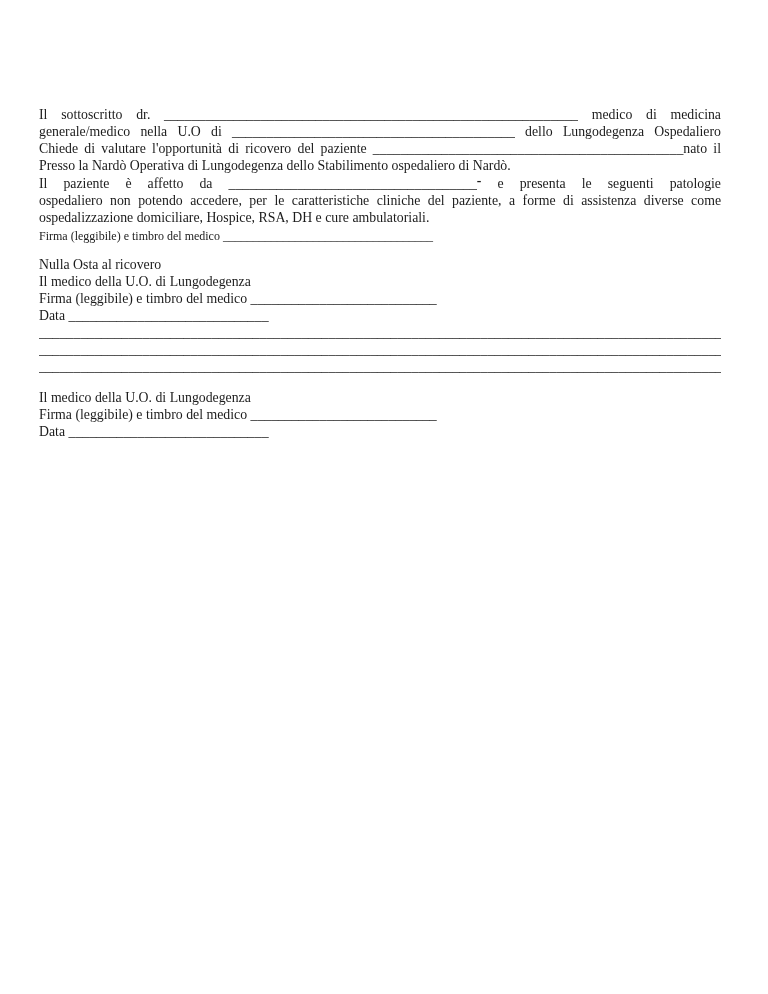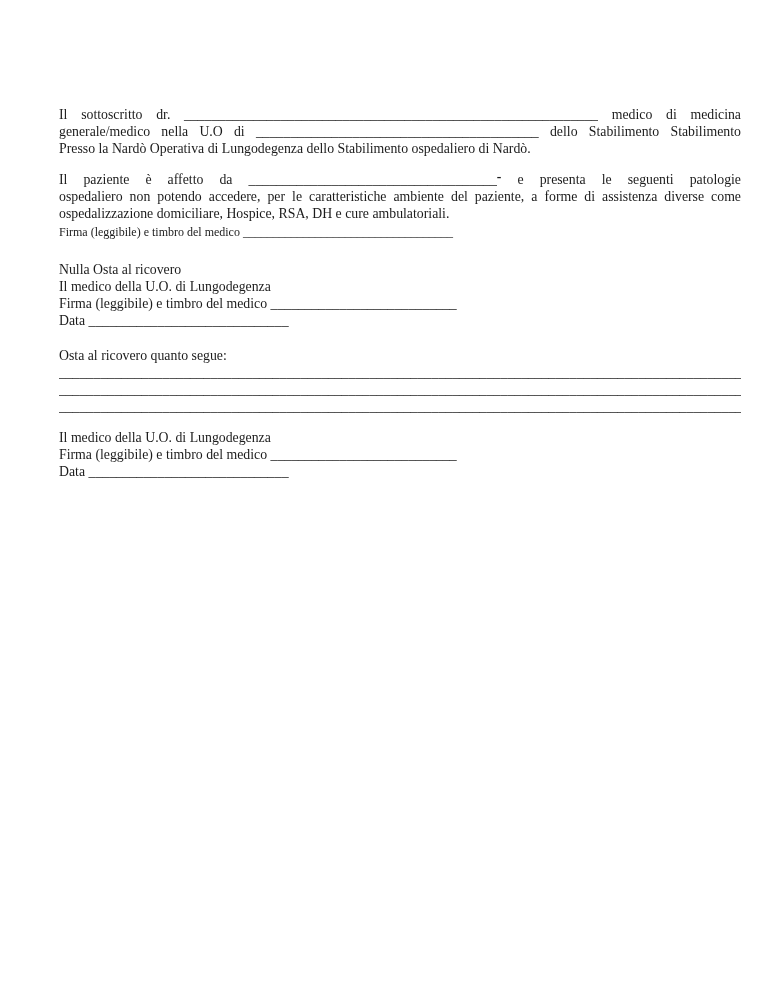--- a/index.html
+++ b/index.html
@@ -10,21 +10,21 @@
   body {
     width: 768px;
     height: 994px;
     position: relative;
     overflow: hidden;
     font-family: "Liberation Serif", "DejaVu Serif", serif;
     color: #1b1b1b;
   }
   .page-content {
     position: absolute;
-    left: 59px;
+    left: 39px;
     top: 106px;
     width: 682px;
     font-size: 13.8px;
     line-height: 17px;
   }
   .line {
     min-height: 17px;
   }
   
   .just {
@@ -40,62 +40,62 @@
     top: -3px;
     font-weight: 600;
   }
   .italic {
   }
   .firma-small {
     font-size: 12px;
     line-height: 15px;
     margin-top: 3px;
   }
-  .gap-para   { margin-top: 14px; }
-  .gap-nulla  { margin-top: 19px; }
+  .gap-para   { margin-top: 1px; }
+  .gap-nulla  { margin-top: 10px; }
   .gap-osta   { margin-top: 18px; }
   .gap-medico { margin-top: 14px; }
   .rule-line {
     white-space: nowrap;
     overflow: hidden;
   }
 </style>
 </head>
 <body>
 
 <div class="page-content">
 
   <div class="line just"><span>Il sottoscritto dr. </span><span class="blank">____________________________________________________________</span><span> medico di medicina</span></div>
 
-  <div class="line just"><span>generale/medico nella U.O di </span><span class="blank">_________________________________________</span><span> dello Stabilimento Stabilimento</span></div>
+  <div class="line just"><span>generale/medico nella U.O di </span><span class="blank">_________________________________________</span><span> dello Lungodegenza Ospedaliero</span></div>
 
 
+  <div class="line just"><span>Chiede di valutare l'opportunità di ricovero del paziente </span><span class="blank">_____________________________________________</span><span>nato il</span></div>
 
 
   <div class="line"><span>Presso la Nardò Operativa di Lungodegenza dello Stabilimento ospedaliero di Nardò.</span></div>
 
   <div class="line just gap-para"><span>Il paziente è affetto da </span><span class="blank">____________________________________</span><span class="dash-raised">-</span><span> e presenta le seguenti patologie</span></div>
 
 
-  <div class="line just"><span>ospedaliero non potendo accedere, per le caratteristiche ambiente del paziente, a </span><span class="italic">forme</span><span> di assistenza diverse come</span></div>
+  <div class="line just"><span>ospedaliero non potendo accedere, per le caratteristiche cliniche del paziente, a </span><span class="italic">forme</span><span> di assistenza diverse come</span></div>
 
   <div class="line"><span>ospedalizzazione domiciliare, Hospice, RSA, DH e cure ambulatoriali.</span></div>
 
 
   <div class="line firma-small"><span>Firma (leggibile) e timbro del medico </span><span class="blank">___________________________________</span></div>
 
   <div class="line gap-nulla"><span>Nulla Osta al ricovero</span></div>
 
   <div class="line"><span>Il medico della U.O. di Lungodegenza</span></div>
 
   <div class="line"><span>Firma (leggibile) e timbro del medico </span><span class="blank">___________________________</span></div>
 
   <div class="line"><span>Data </span><span class="blank">_____________________________</span></div>
 
-  <div class="line gap-osta"><span>Osta al ricovero quanto segue:</span></div>
 
   <div class="line rule-line"><span class="blank">___________________________________________________________________________________________________</span></div>
   <div class="line rule-line"><span class="blank">___________________________________________________________________________________________________</span></div>
   <div class="line rule-line"><span class="blank">___________________________________________________________________________________________________</span></div>
 
   <div class="line gap-medico"><span>Il medico della U.O. di Lungodegenza</span></div>
 
   <div class="line"><span>Firma (leggibile) e timbro del medico </span><span class="blank">___________________________</span></div>
 
   <div class="line"><span>Data </span><span class="blank">_____________________________</span></div>

